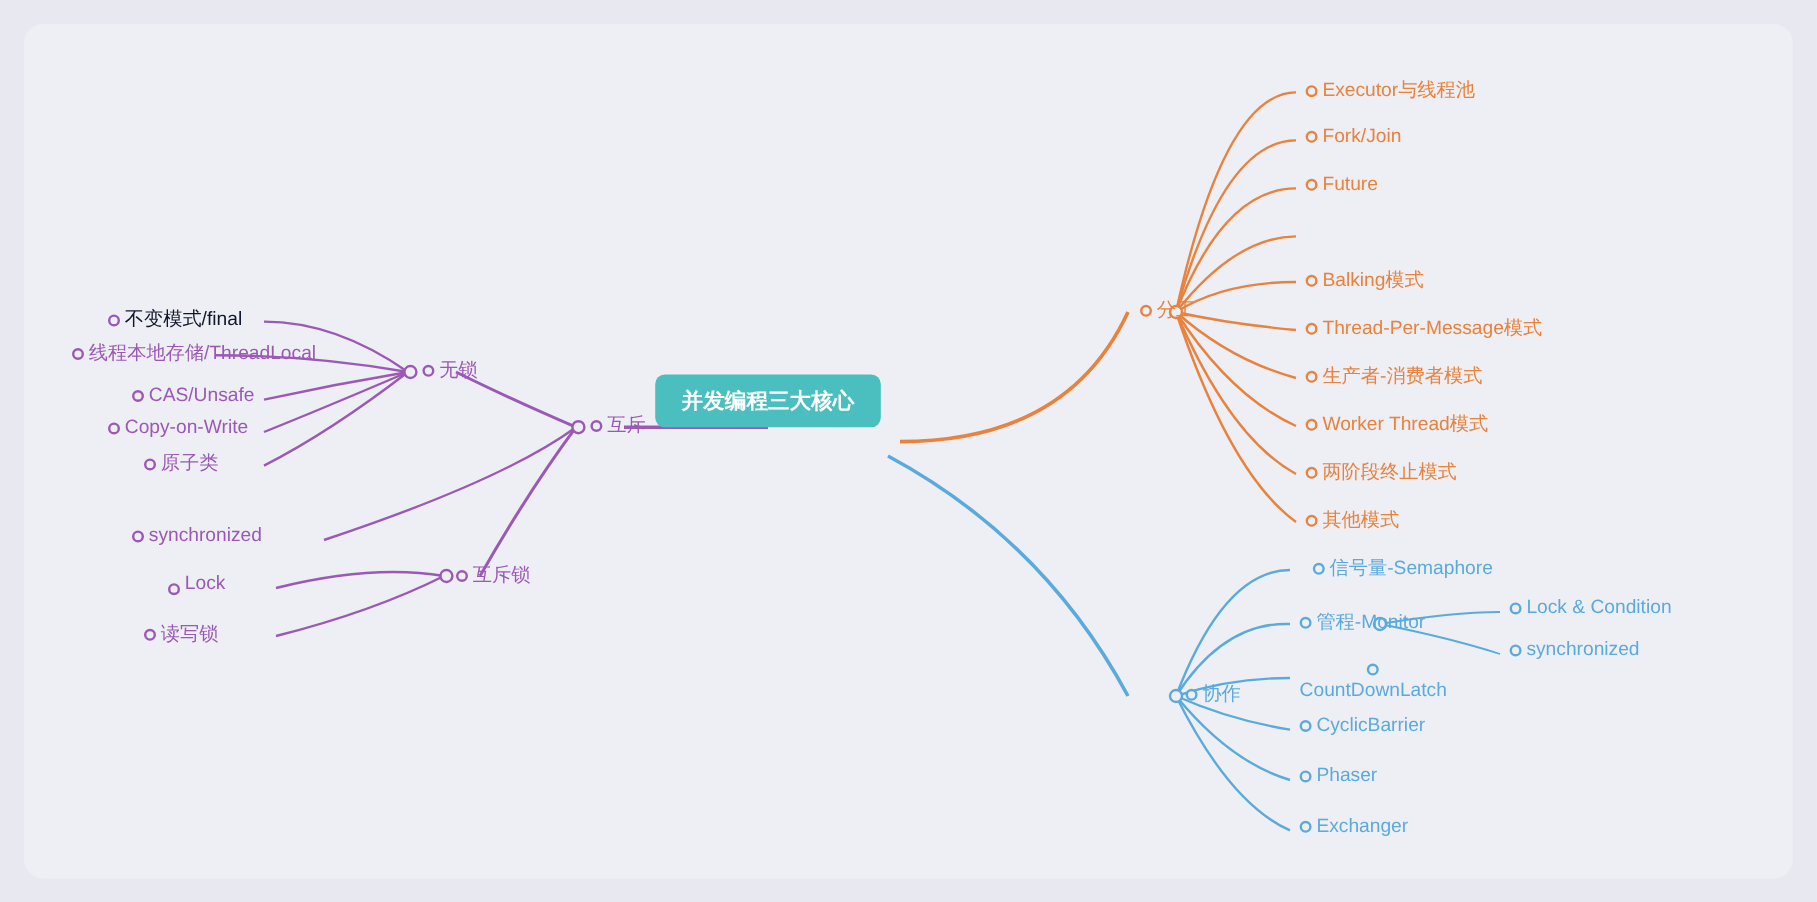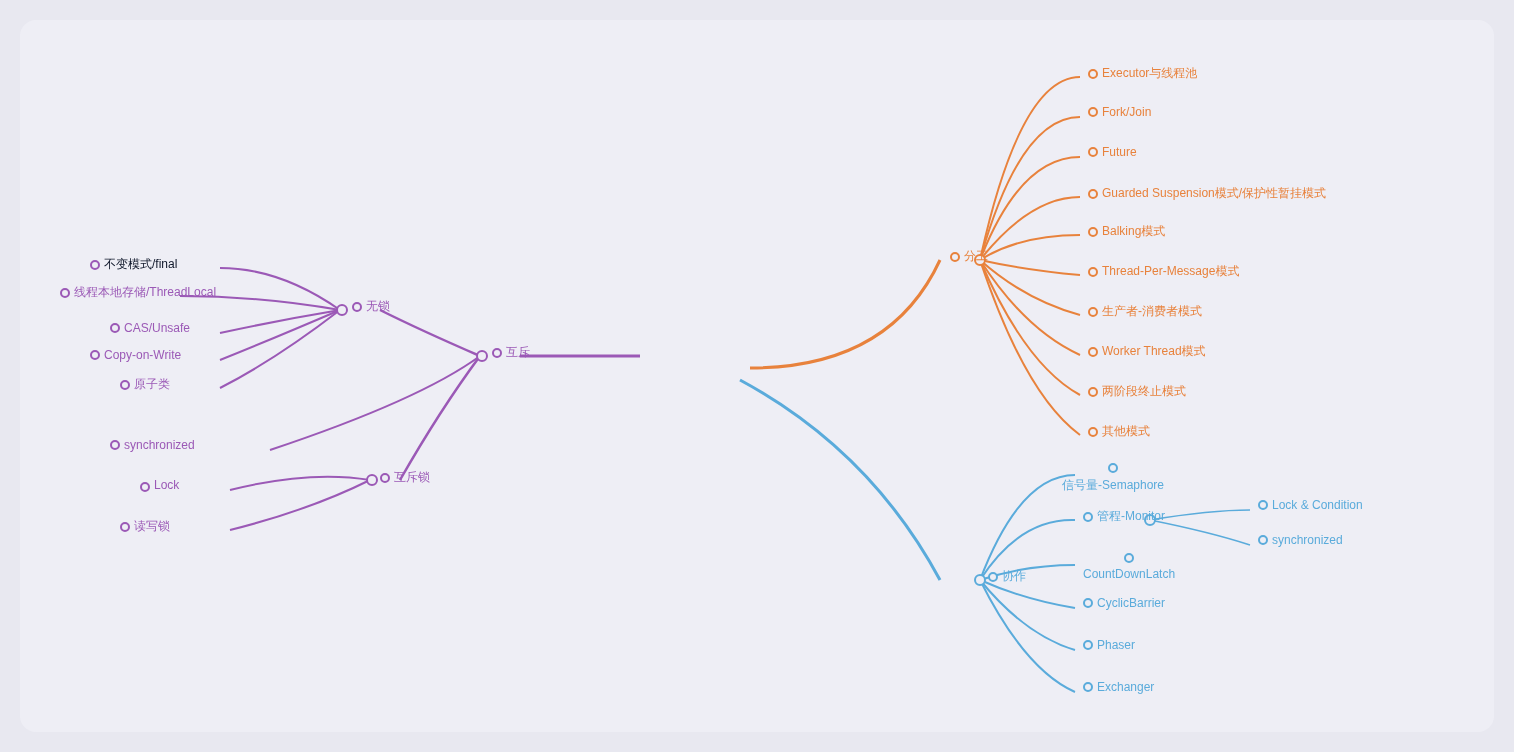--- a/index.html
+++ b/index.html
@@ -21,21 +21,21 @@
     svg.mindmap {
       position: absolute;
       top: 0; left: 0;
       width: 100%;
       height: 100%;
       overflow: visible;
     }
     .node-label {
       position: absolute;
       white-space: nowrap;
-      font-size: 12px;
+      font-size: 16px;
       display: flex;
       align-items: center;
       gap: 4px;
     }
     .node-label .dot {
       width: 10px;
       height: 10px;
       border-radius: 50%;
       border: 2px solid currentColor;
       background: #eeeef5;
@@ -108,42 +108,39 @@
 
     <circle cx="322" cy="290" r="5" fill="#eeeef5" stroke="#9b59b6" stroke-width="2"></circle>
 
     <circle cx="352" cy="460" r="5" fill="#eeeef5" stroke="#9b59b6" stroke-width="2"></circle>
 
     <circle cx="960" cy="560" r="5" fill="#eeeef5" stroke="#5aabdb" stroke-width="2"></circle>
 
     <circle cx="1130" cy="500" r="5" fill="#eeeef5" stroke="#5aabdb" stroke-width="2"></circle>
   </svg>
 
+  <div class="center-node" style="left: 620px; top: 314px; transform: translateX(-50%) translateY(-50%)">并发编程三大核心</div>
 
   <div class="node-label" style="left: 930px; top: 228px; color: #e8823c;">
     <span class="dot" style="border-color: #e8823c;"></span>
     <span>分工</span>
   </div>
 
   <div class="node-label" style="left: 1068px; top: 45px; color: #e8823c;">
     <span class="dot" style="border-color: #e8823c;"></span>
     <span>Executor与线程池</span>
   </div>
   <div class="node-label" style="left: 1068px; top: 85px; color: #e8823c;">
     <span class="dot" style="border-color: #e8823c;"></span>
     <span>Fork/Join</span>
   </div>
   <div class="node-label" style="left: 1068px; top: 125px; color: #e8823c;">
     <span class="dot" style="border-color: #e8823c;"></span>
     <span>Future</span>
   </div>
-  <div class="node-label" style="left: 1068px; top: 165px; color: #e8823c;">
-    <span class="dot" style="border-color: #e8823c;"></span>
-    <span>Guarded Suspension模式/保护性暂挂模式</span>
-  </div>
   <div class="node-label" style="left: 1068px; top: 203px; color: #e8823c;">
     <span class="dot" style="border-color: #e8823c;"></span>
     <span>Balking模式</span>
   </div>
   <div class="node-label" style="left: 1068px; top: 243px; color: #e8823c;">
     <span class="dot" style="border-color: #e8823c;"></span>
     <span>Thread-Per-Message模式</span>
   </div>
   <div class="node-label" style="left: 1068px; top: 283px; color: #e8823c;">
     <span class="dot" style="border-color: #e8823c;"></span>
@@ -209,21 +206,21 @@
   <div class="node-label" style="left: 100px; top: 498px; color: #9b59b6;">
     <span class="dot" style="border-color: #9b59b6;"></span>
     <span>读写锁</span>
   </div>
 
   <div class="node-label" style="left: 968px; top: 548px; color: #5aabdb;">
     <span class="dot" style="border-color: #5aabdb;"></span>
     <span>协作</span>
   </div>
 
-  <div class="node-label" style="left: 1042px; top: 443px; color: #5aabdb; flex-direction: column;">
+  <div class="node-label" style="left: 1074px; top: 443px; color: #5aabdb;">
     <span class="dot" style="border-color: #5aabdb;"></span>
     <span>信号量-Semaphore</span>
   </div>
   <div class="node-label" style="left: 1063px; top: 488px; color: #5aabdb; justify-content: center;">
     <span class="dot" style="border-color: #5aabdb;"></span>
     <span>管程-Monitor</span>
   </div>
 
   <div class="node-label" style="left: 1238px; top: 478px; color: #5aabdb; text-align: center;">
     <span class="dot" style="border-color: #5aabdb;"></span>

